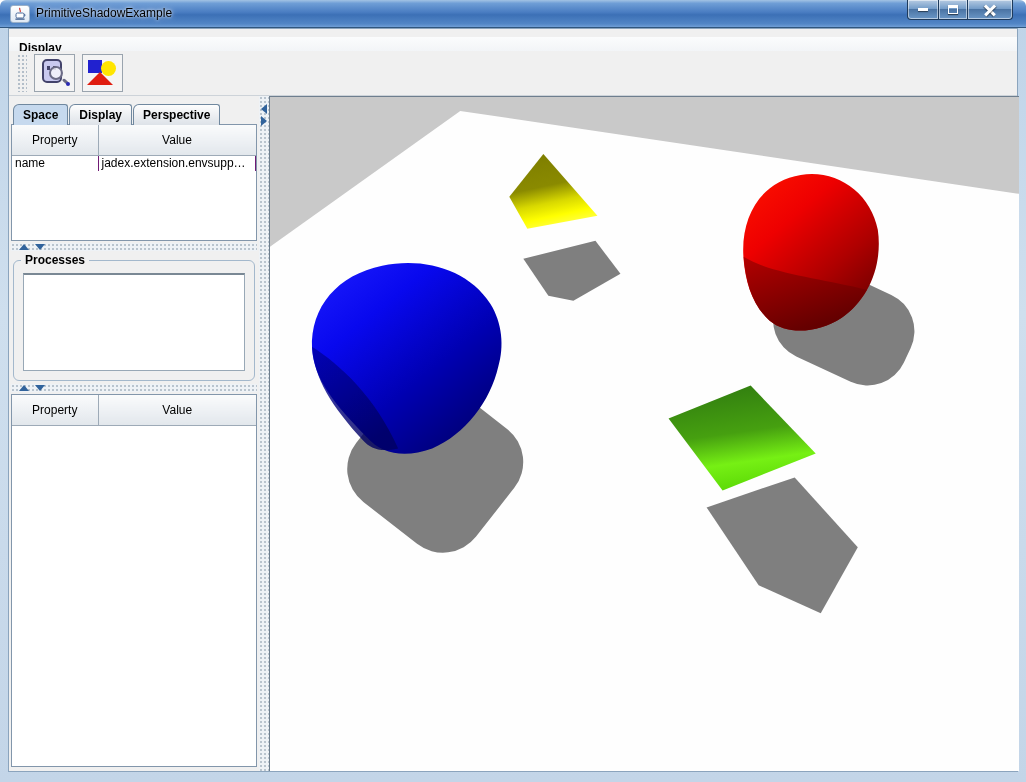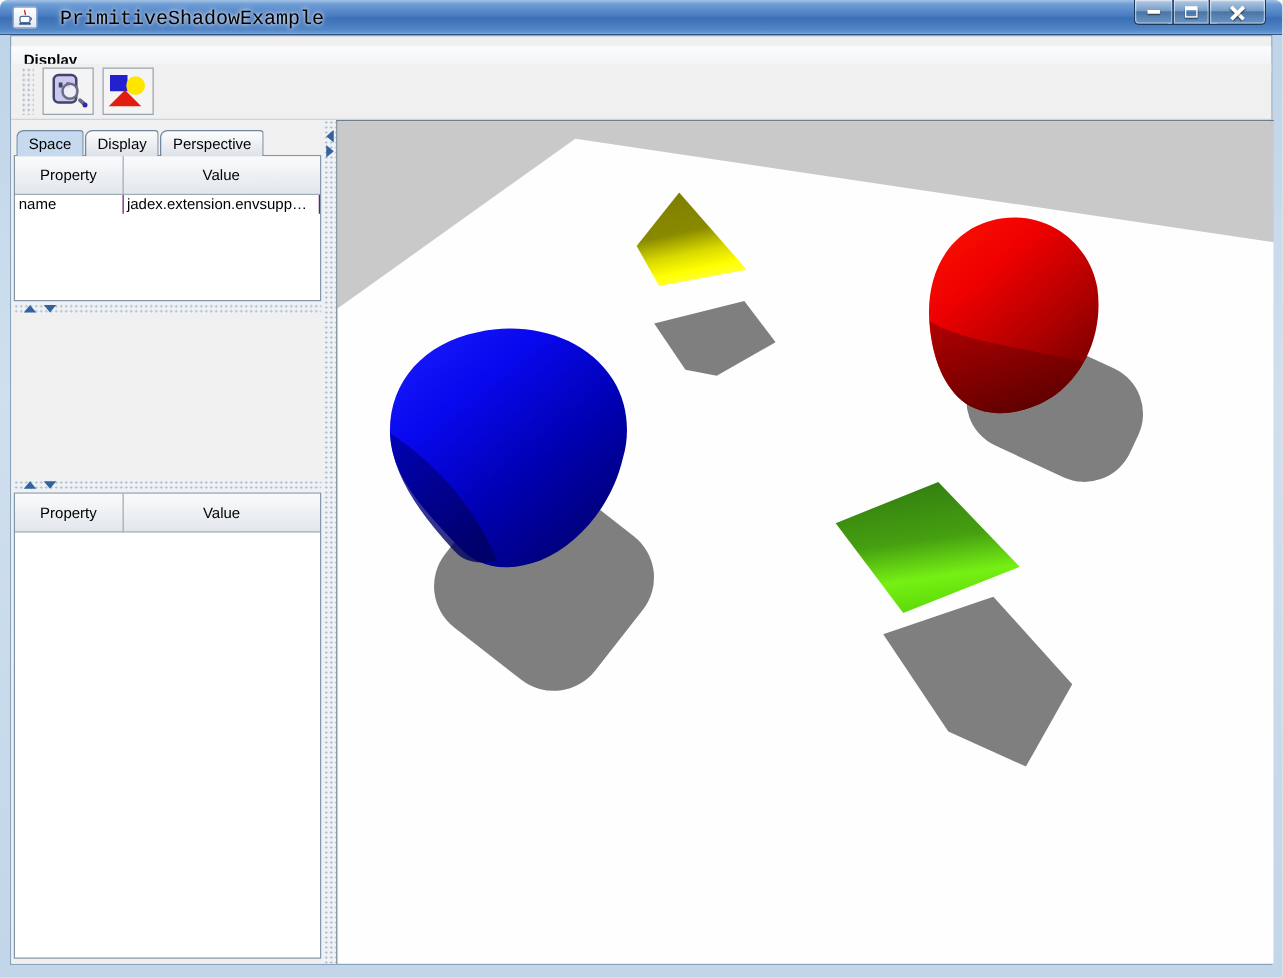--- a/index.html
+++ b/index.html
@@ -11,22 +11,22 @@
   }
   
   .titlebar {
     position:absolute; left:0; top:0; width:1026px; height:28px;
     background:linear-gradient(180deg,#a3c3e4 0%,#6f9ed6 12%,#4a7dc2 45%,#3c70b6 55%,#5286c6 88%,#6f9ed6 100%);
     border-bottom:1px solid #30567e; border-radius:6px 6px 0 0;
   }
   .title-icon-box{ position:absolute; left:10px; top:5px; width:20px; height:18px;
     background:linear-gradient(180deg,#ffffff,#dfe9f4); border:1px solid #9ab0c8; border-radius:3px;
     display:flex; align-items:center; justify-content:center; }
-  .titlebar .title-text{ position:absolute; left:48px; top:6px; font-size:16px; color:#000;
-    text-shadow:0 0 3px rgba(255,255,255,.9), 0 0 6px rgba(255,255,255,.7);font-family:Liberation Mono, monospace; }
+  .titlebar .title-text{ position:absolute; left:36px; top:6px; font-size:12px; color:#000;
+    text-shadow:0 0 3px rgba(255,255,255,.9), 0 0 6px rgba(255,255,255,.7); }
   .win-buttons{ position:absolute; right:13px; top:0; display:flex; }
   .win-btn{
     height:20px; border:1px solid #1d3a5c; border-top:none; margin-left:-1px;
     background:linear-gradient(180deg,rgba(255,255,255,.55),rgba(255,255,255,.15) 45%,rgba(20,45,80,.25) 50%,rgba(130,170,210,.35));
     background-color:#5d8cc0;
     box-shadow:inset 0 0 0 1px rgba(255,255,255,.5);
     display:flex; align-items:center; justify-content:center;
   }
   .win-btn.min{ width:32px; border-radius:0 0 0 4px; }
   .win-btn.max{ width:30px; }
@@ -52,21 +52,21 @@
     background:#f0f0f0; border-bottom:1px solid #cdd3d9; display:flex; align-items:center; }
   .tb-handle{ width:10px; height:38px; margin-left:8px;
     background-image:radial-gradient(#b3bec9 32%, transparent 33%); background-size:4px 4px; }
   .tb-btn{ width:41px; height:38px; margin-left:7px; background:#f4f4f4;
     border:1px solid #9aa4ae; display:flex; align-items:center; justify-content:center; }
   
   .main{ position:absolute; left:0; top:67px; width:100%; height:675px; }
   .left-panel{ position:absolute; left:0; top:0; width:250px; height:675px; background:#f0f0f0; }
   .tabs{ position:absolute; left:4px; top:8px; height:21px; display:flex; z-index:2; }
   .tab{ border:1px solid #70889f; border-bottom:none; border-radius:6px 3px 0 0; margin-right:1px;
-    padding:3px 9px 2px; font-size:12px; font-weight:normal;
+    padding:3px 9px 2px; font-size:12px; font-weight:bold;
     background:linear-gradient(180deg,#fdfdfd,#dde2e8); }
   .tab.selected{ background:#c6d9ee; }
   .panel-box{ position:absolute; left:2px; width:246px; border:1px solid #8296ab; background:#fff; }
   .tabpanel1{ top:28px; height:117px; }
   .prop-table{ width:100%; border-collapse:collapse; table-layout:fixed; font-size:12px; }
   .prop-table th{ font-weight:normal; background:linear-gradient(180deg,#fafbfc,#e2e7ec);
     border:1px solid #9daab7; border-top:none; height:16px; padding:8px 2px; }
   .prop-table th:first-child{ border-left:none; width:86px; }
   .prop-table th:last-child{ border-right:none; }
   .prop-table td{ height:15px; padding:0 3px; border-right:1px solid #701a75; overflow:hidden;
@@ -202,20 +202,25 @@
               </tr>
             </tbody>
           </table>
         </div>
 
         <div class="hsplit hsplit1">
           <div class="arrow-up"></div>
           <div class="arrow-down"></div>
         </div>
 
+        <div class="processes">
+          <div class="proc-border"></div>
+          <div class="proc-title">Processes</div>
+          <div class="proc-list"></div>
+        </div>
 
         <div class="hsplit hsplit2">
           <div class="arrow-up"></div>
           <div class="arrow-down"></div>
         </div>
 
         <div class="panel-box table2">
           <table class="prop-table">
             <thead>
               <tr>

